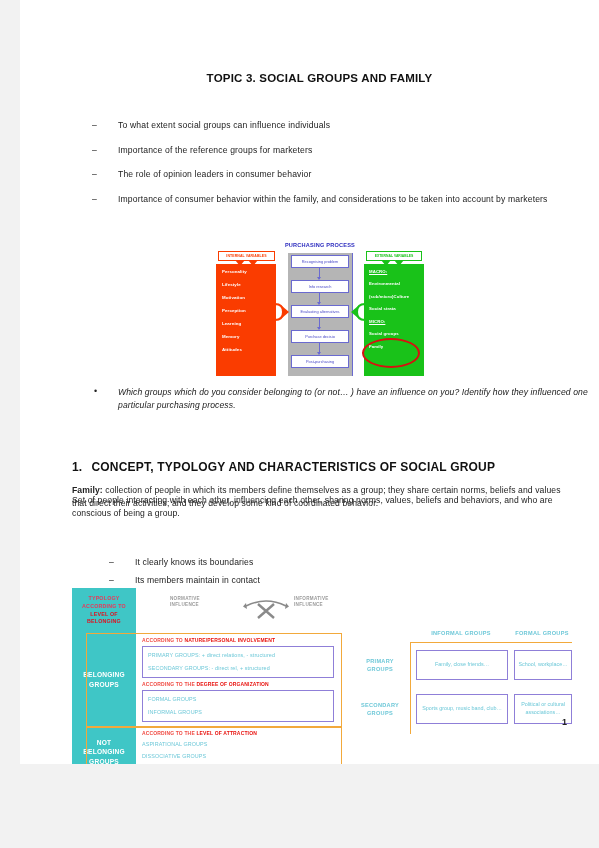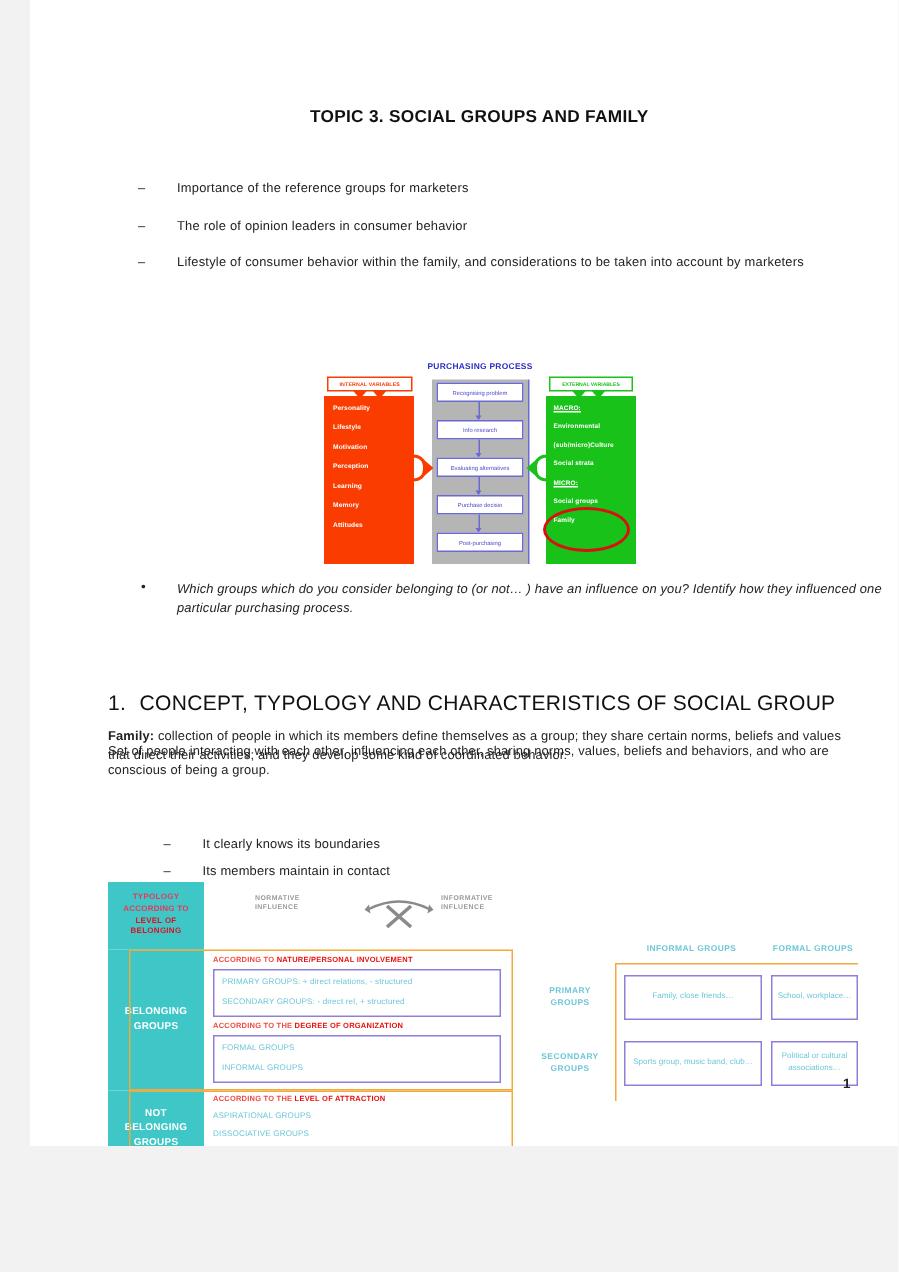--- a/index.html
+++ b/index.html
@@ -70,22 +70,22 @@
     left: 4px;
     top: -1px;
     font-size: 9px;
     font-style: normal;
   }
 
   .sec-heading {
     position: absolute;
     left: 52px;
     top: 460px;
-    font-size: 14px;
-    font-weight: normal;
+    font-size: 12px;
+    font-weight: bold;
     color: #111;
     letter-spacing: 0.2px;
   }
   .sec-heading .num { margin-right: 9px; }
 
   .para {
     position: absolute;
     left: 52px;
     width: 495px;
     font-size: 8.6px;
@@ -471,23 +471,24 @@
   }
 </style>
 </head>
 <body>
 
 <div class="page">
 
   <div class="doc-title">TOPIC 3. SOCIAL GROUPS AND FAMILY</div>
 
   <div class="dash-list" style="top:120px;">
+    <div class="dash-item">To what extent  social groups can influence individuals</div>
     <div class="dash-item">Importance of the reference groups for marketers</div>
     <div class="dash-item">The role of opinion leaders in consumer behavior</div>
-    <div class="dash-item">Lifestyle of consumer behavior within the family, and considerations to be taken into account by marketers</div>
+    <div class="dash-item">Importance of consumer behavior within the family, and considerations to be taken into account by marketers</div>
   </div>
 
   <div class="fig-purchase">
 
     <div class="pp-title">PURCHASING PROCESS</div>
 
     <div class="pp-center-bg"></div>
 
     <div class="pp-internal">
       <ul>

